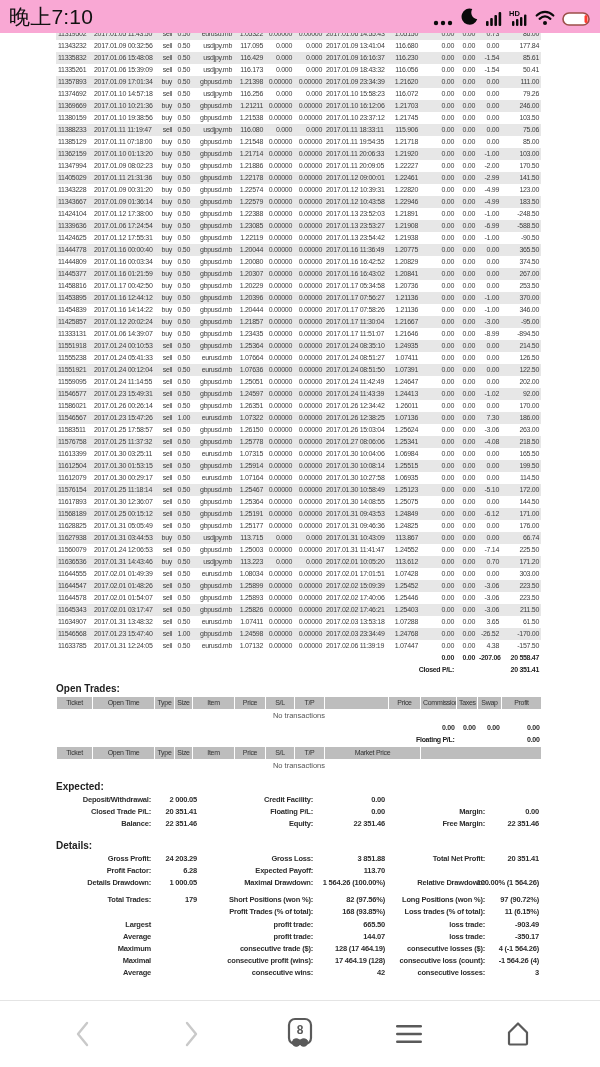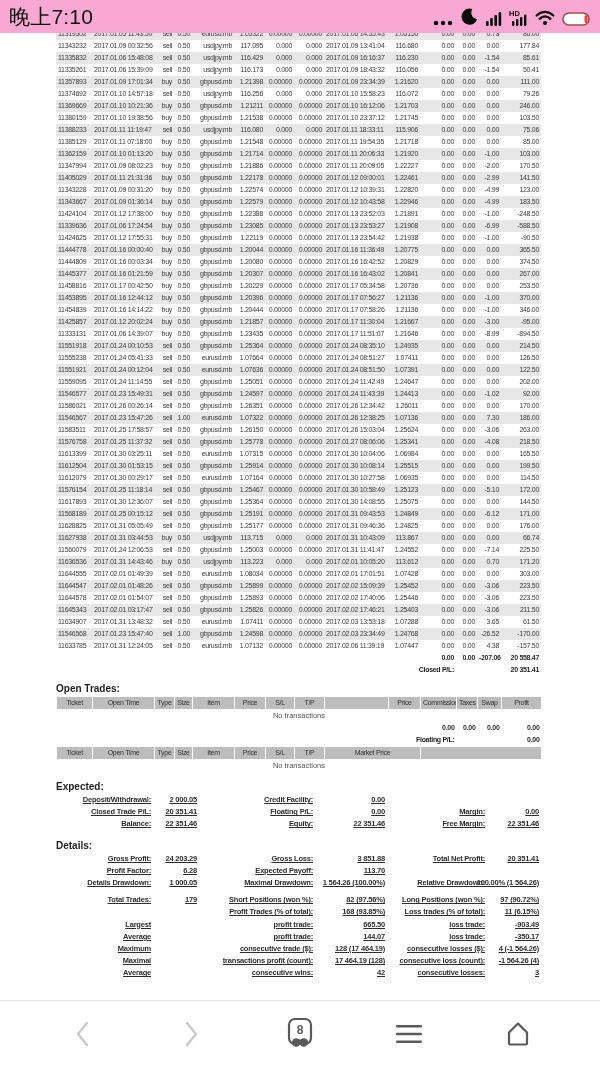--- a/index.html
+++ b/index.html
@@ -28,21 +28,21 @@
   .plrow td { font-weight:bold; color:#222; background:#fff !important; padding-top:4px; height:14px; }
   .pl-label { text-align:right !important; }
   .pl-value { text-align:right !important; }
   td.notrans { text-align:center !important; color:#555; font-size:7.5px; letter-spacing:0; height:13px; }
 
   
   .section-label { margin:7px 0 2px 56px; font-size:10px; font-weight:bold; color:#222; }
   .mt6 { margin-top:9px; }
 
   
-  .kv-grid { display:grid; grid-template-columns:95px 46px 116px 72px 100px 54px; margin-left:56px; font-size:7.5px; font-weight:bold; color:#2e2e2e; letter-spacing:-0.2px; line-height:12.2px;text-decoration:underline; }
+  .kv-grid { display:grid; grid-template-columns:95px 46px 116px 72px 100px 54px; margin-left:56px; font-size:7.5px; font-weight:bold; color:#2e2e2e; letter-spacing:-0.2px; line-height:12.2px; }
   .kv-grid .grow { display:contents; }
   .kv-grid .grow > div { display:flex; justify-content:flex-end; white-space:nowrap; }
   .graph-label { margin-left:56px; width:483px; text-align:center; font-size:7.5px; color:#828282; line-height:12px; margin-top:4px; }
   .gap5 { height:5px; }
 
   
   .navbar { position:absolute; left:0; right:0; bottom:0; height:67px; background:#fff; border-top:1px solid #e4e4e4; display:flex; align-items:center; justify-content:space-around; padding:0 28px; }
   .navbtn { width:44px; height:44px; display:flex; align-items:center; justify-content:center; }
 </style>
 </head>
@@ -1053,21 +1053,21 @@
         <div class="grow"><div>Profit Factor:</div><div>6.28</div><div>Expected Payoff:</div><div>113.70</div><div></div><div></div></div>
         <div class="grow"><div>Details Drawdown:</div><div>1 000.05</div><div>Maximal Drawdown:</div><div>1 564.26 (100.00%)</div><div>Relative Drawdown:</div><div>100.00% (1 564.26)</div></div>
       </div>
     <div class="gap5"></div>
     <div class="kv-grid">
         <div class="grow"><div>Total Trades:</div><div>179</div><div>Short Positions (won %):</div><div>82 (97.56%)</div><div>Long Positions (won %):</div><div>97 (90.72%)</div></div>
         <div class="grow"><div></div><div></div><div>Profit Trades (% of total):</div><div>168 (93.85%)</div><div>Loss trades (% of total):</div><div>11 (6.15%)</div></div>
         <div class="grow"><div>Largest</div><div></div><div>profit trade:</div><div>665.50</div><div>loss trade:</div><div>-903.49</div></div>
         <div class="grow"><div>Average</div><div></div><div>profit trade:</div><div>144.07</div><div>loss trade:</div><div>-350.17</div></div>
         <div class="grow"><div>Maximum</div><div></div><div>consecutive trade ($):</div><div>128 (17 464.19)</div><div>consecutive losses ($):</div><div>4 (-1 564.26)</div></div>
-        <div class="grow"><div>Maximal</div><div></div><div>transactions profit (count):</div><div>17 464.19 (128)</div><div>consecutive loss (count):</div><div>-1 564.26 (4)</div></div>
+        <div class="grow"><div>Maximal</div><div></div><div>consecutive profit (wins):</div><div>17 464.19 (128)</div><div>consecutive loss (count):</div><div>-1 564.26 (4)</div></div>
         <div class="grow"><div>Average</div><div></div><div>consecutive wins:</div><div>42</div><div>consecutive losses:</div><div>3</div></div>
       </div>
   </div>
 
   <div class="navbar">
     <div class="navbtn">
       <svg width="15" height="26" viewBox="0 0 15 26">
         <polyline points="12,2 3,13 12,24" fill="none" stroke="#c9c9c9" stroke-width="2.4" stroke-linecap="round" stroke-linejoin="round"></polyline>
       </svg>
     </div>

